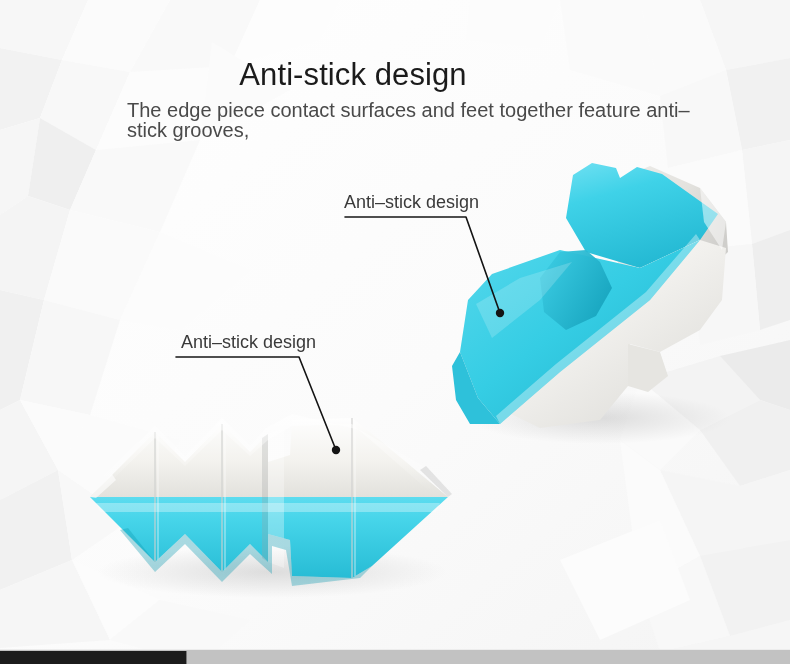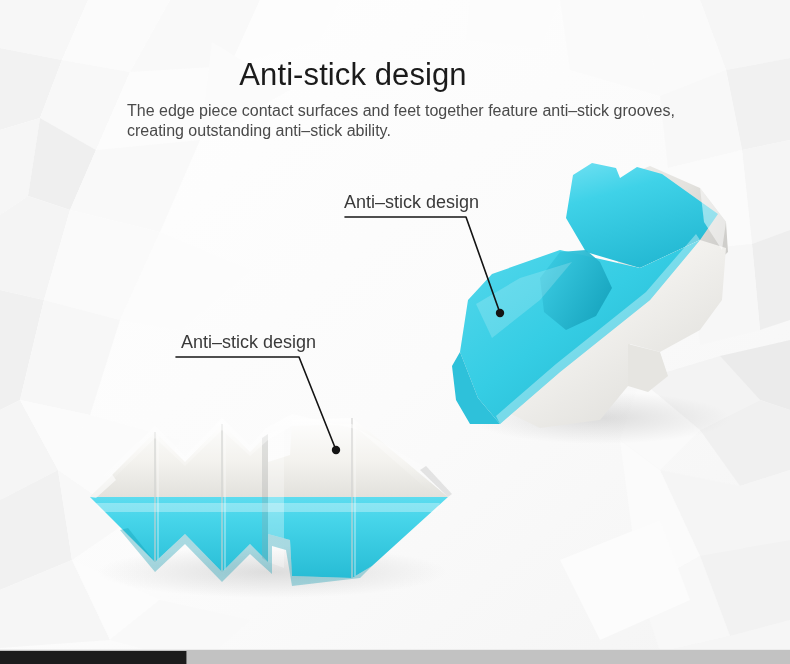--- a/index.html
+++ b/index.html
@@ -36,21 +36,21 @@
     color: #1b1b1b;
     letter-spacing: 0.1px;
     font-weight: 400;
     white-space: nowrap;
   }
   #subtitle {
     position: absolute;
     left: 127px;
     top: 101px;
     width: 600px;
-    font-size: 16px;
+    font-size: 20px;
     line-height: 19.5px;
     color: #4a4a4a;
     font-weight: 400;
   }
   
   .callout-label {
     position: absolute;
     font-size: 18px;
     line-height: 16px;
     color: #3a3a3a;
@@ -286,21 +286,20 @@
       <path d="M176,357 L299,357 L336,450"></path>
     </g>
     <circle cx="500" cy="313" r="4.2" fill="#141414"></circle>
     <circle cx="336" cy="450" r="4.2" fill="#141414"></circle>
   </svg>
 
   <div id="title">Anti-stick design</div>
 
   <div id="subtitle">
     <div>The edge piece contact surfaces and feet together feature anti–stick grooves,</div>
-    <div>creating outstanding anti–stick ability.</div>
   </div>
 
   <div class="callout-label" id="callout-label-top">Anti–stick design</div>
 
   <div class="callout-label" id="callout-label-bottom">Anti–stick design</div>
 
   <div id="scrollbar-track">
     <div id="scrollbar-thumb"></div>
   </div>
 

